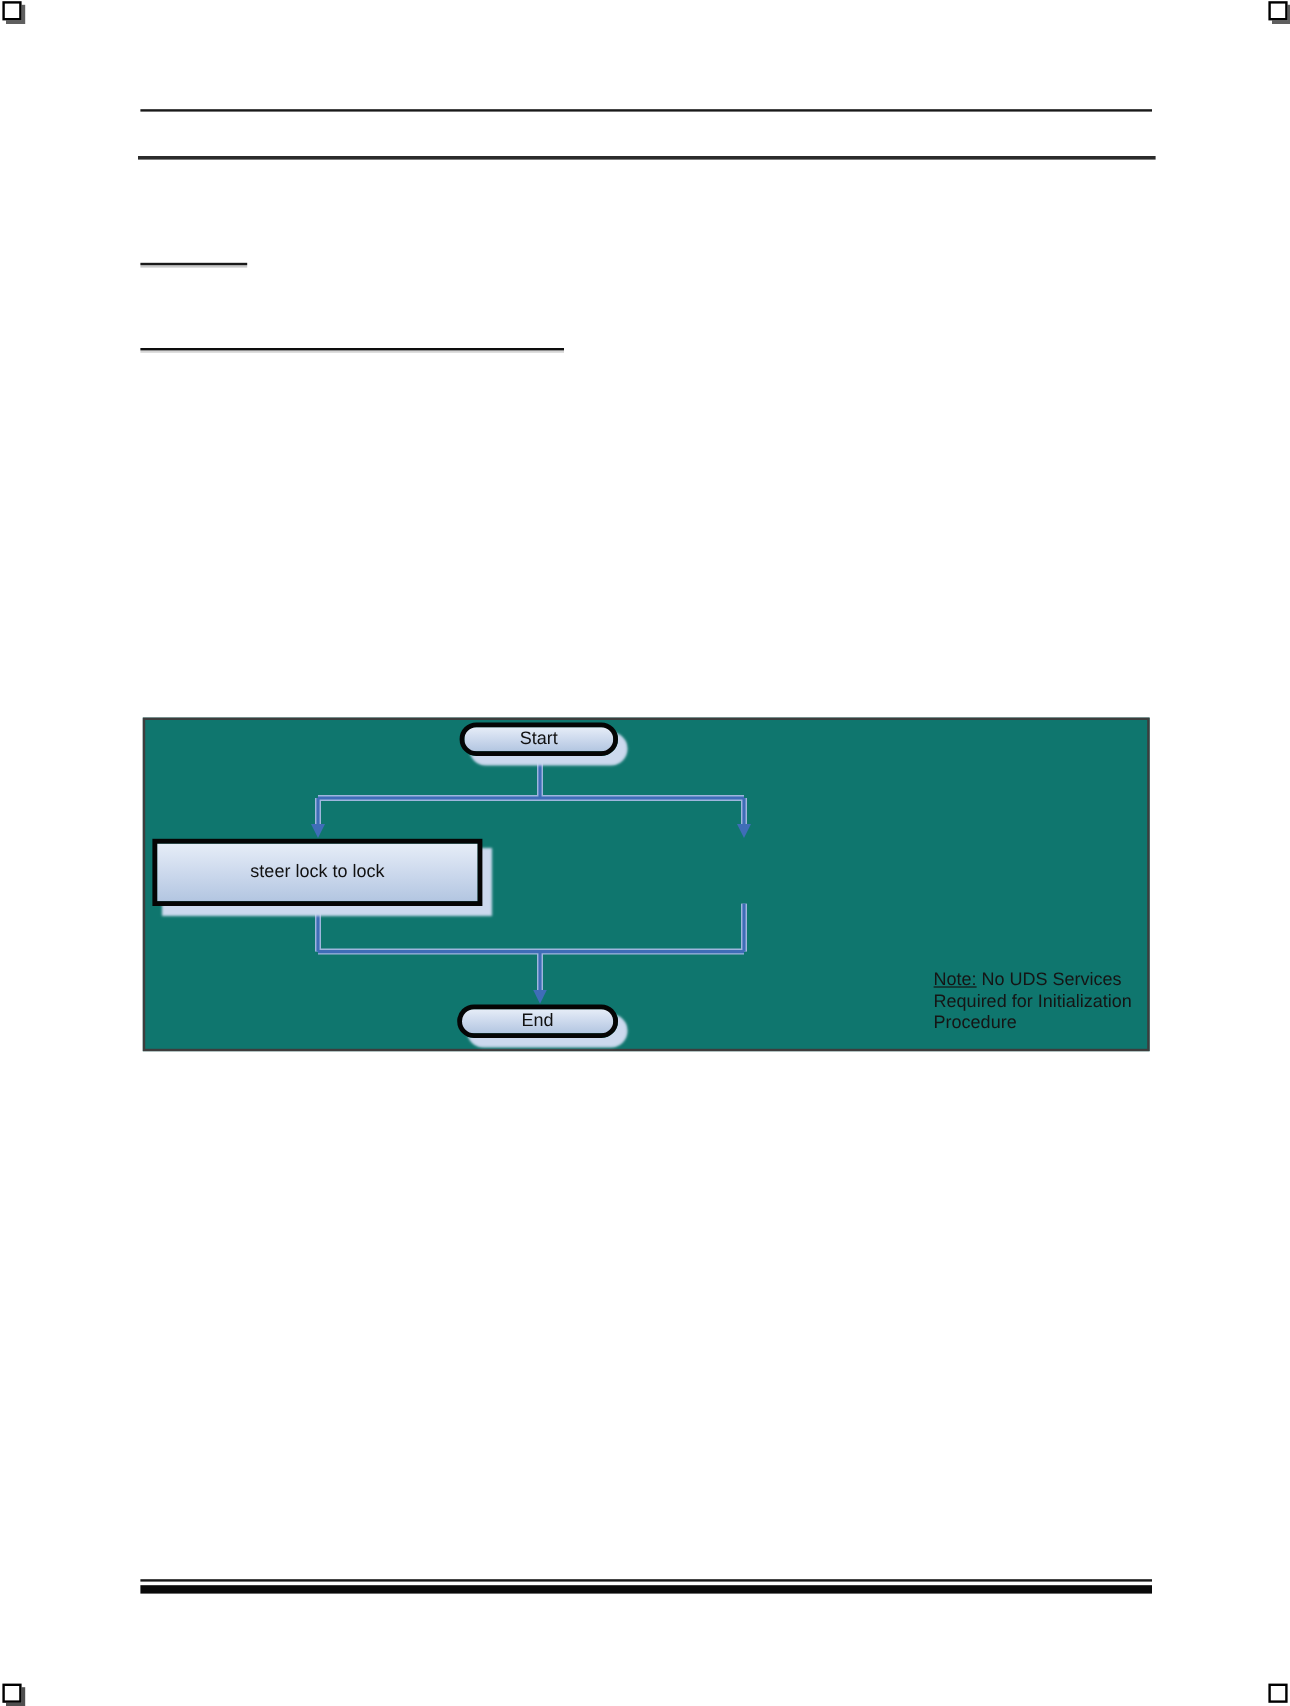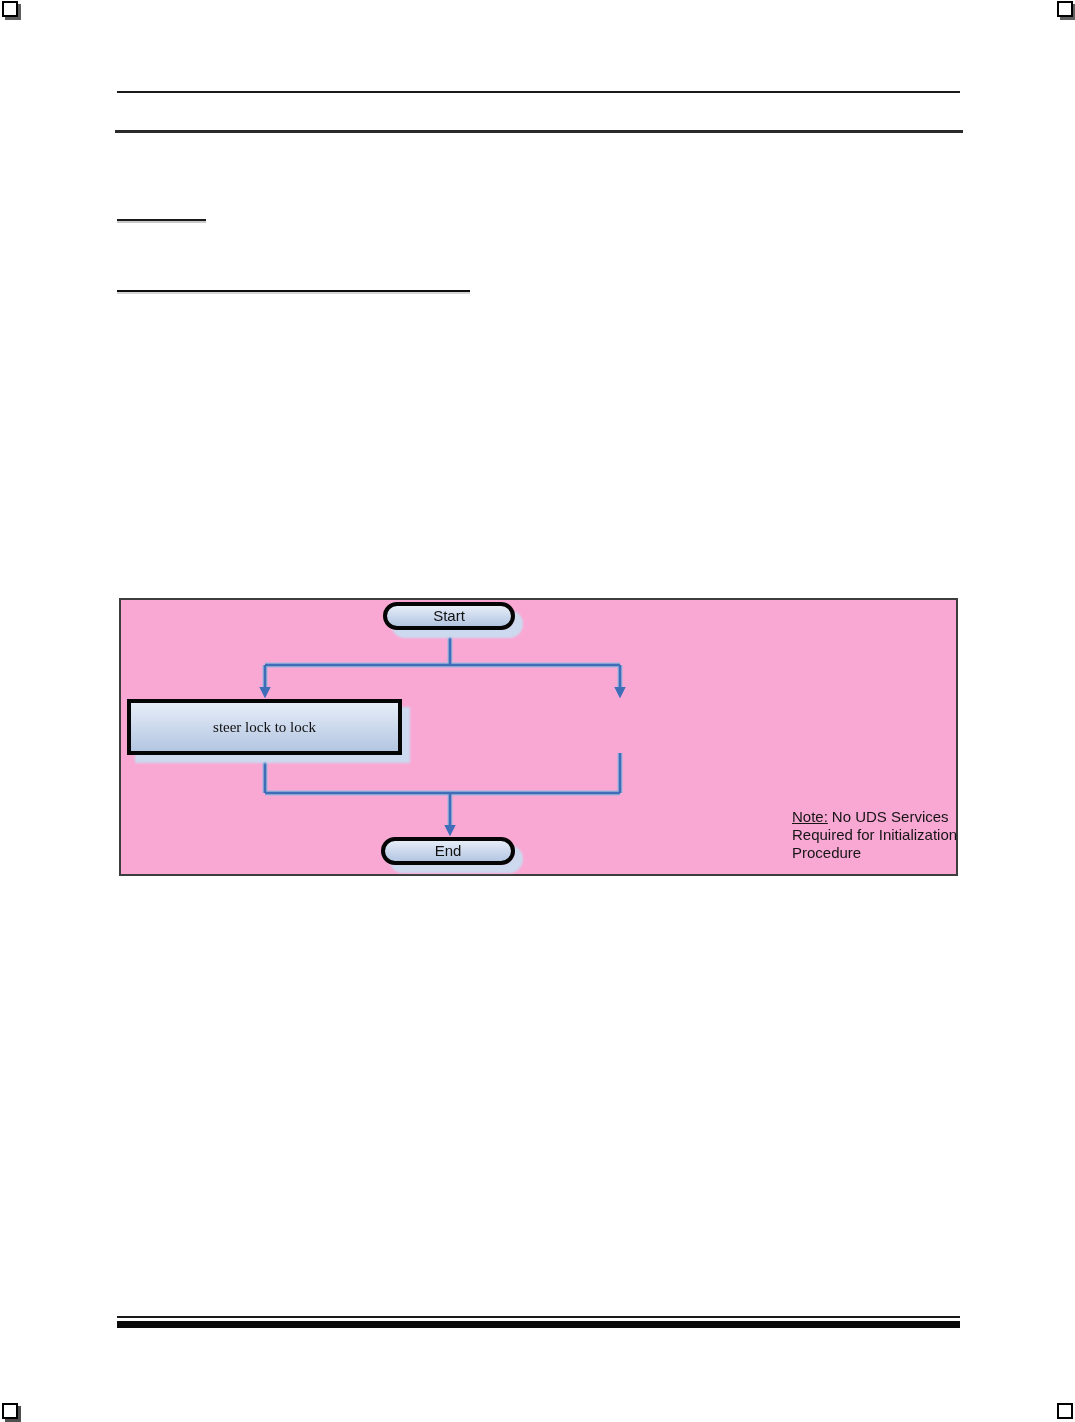--- a/index.html
+++ b/index.html
@@ -38,21 +38,21 @@
   .rule.footer-thick { left: 117px; top: 1321px; width: 843px; height: 7px; background: #0a0a0a; }
 
   
   .figure-frame {
     position: absolute;
     left: 119px;
     top: 598px;
     width: 839px;
     height: 278px;
     border: 2px solid #3d3d3d;
-    background: #f9a8d4;
+    background: #0f766e;
   }
   .connectors {
     position: absolute;
     left: 0; top: 0;
     width: 835px;
     height: 274px;
   }
 
   .node {
     position: absolute;
@@ -66,32 +66,31 @@
     box-shadow: 8px 8px 2px #ccd9ee;
     font-size: 15px;
     line-height: 18px;
   }
   .node.terminator {
     border-radius: 14px;
     font-size: 15px;
   }
   .node.start { left: 262px; top: 2px;   width: 132px; height: 28px; }
   .node.end   { left: 260px; top: 237px; width: 134px; height: 28px; }
-  .node.process-left  { left: 6px;   top: 99px; width: 275px; height: 56px; font-family: Liberation Serif, serif; }
+  .node.process-left  { left: 6px;   top: 99px; width: 275px; height: 56px; }
   .node.process-right { left: 365px; top: 99px; width: 271px; height: 56px; padding: 0 14px; }
 
   .note-block {
     position: absolute;
     left: 657px;
     top: 208px;
     width: 184px;
     font-size: 15px;
     line-height: 18px;
     color: #151515;
-    margin-left: 14px;
   }
   .note-label { text-decoration: underline; }
   .note-rest { margin-left: 4px; }
 </style>
 </head>
 <body>
 
 <div class="page">
 
   <div class="corner tl"></div>

